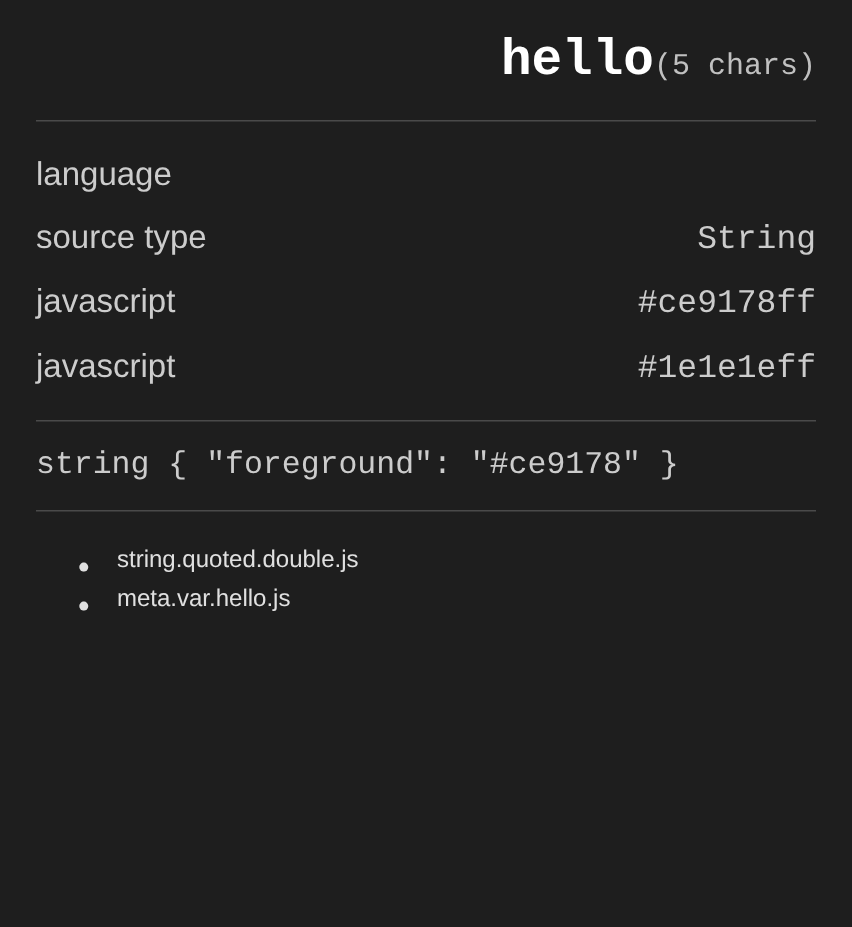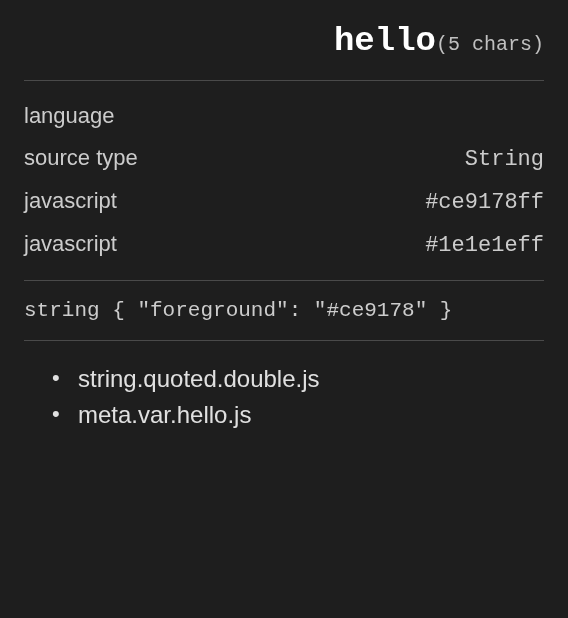--- a/index.html
+++ b/index.html
@@ -62,21 +62,21 @@
       padding: 18px 0;
       white-space: pre;
     }
     .scopes {
       padding: 20px 0 0 54px;
     }
     .scopes ul {
       list-style: none;
     }
     .scopes li {
-      font-size: 24px;
+      font-size: 16px;
       color: #e0e0e0;
       padding: 4px 0;
       position: relative;
     }
     .scopes li::before {
       content: '•';
       position: absolute;
       left: -26px;
       font-size: 22px;
       color: #e0e0e0;

